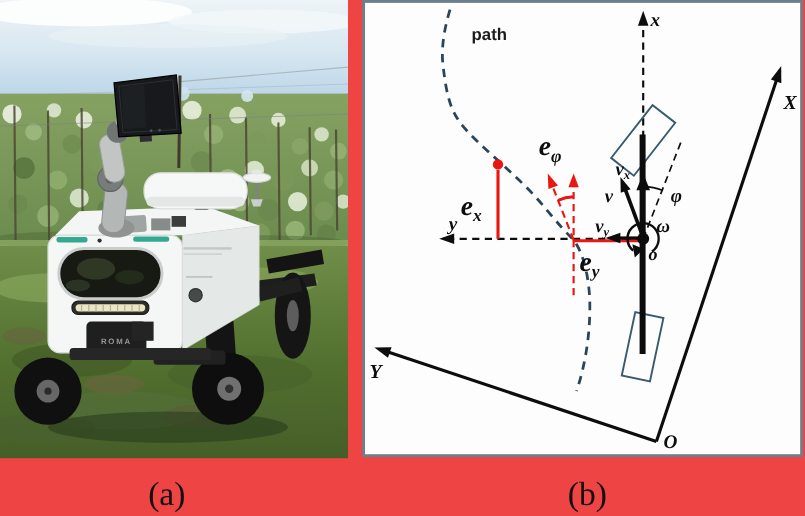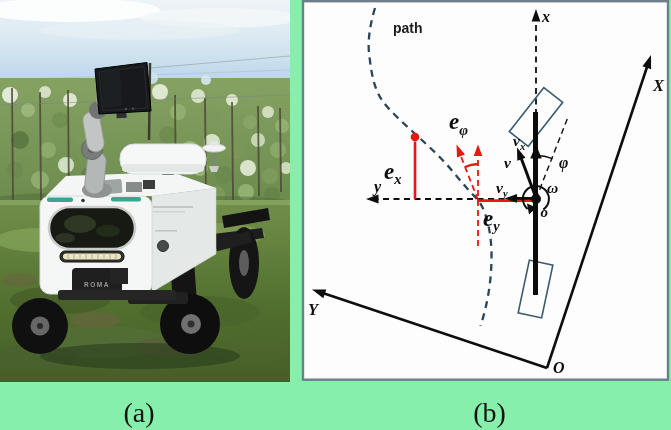--- a/index.html
+++ b/index.html
@@ -1,16 +1,16 @@
 <!DOCTYPE html>
 <html><head>
 <meta charset="utf-8">
 <style>
   html,body{margin:0;padding:0;background:#ffffff;}
-  .fig{position:relative;width:671px;height:430px;background:#86efac;overflow:hidden;
+  .fig{position:relative;width:671px;height:430px;background:#ef4444;overflow:hidden;
        font-family:"Liberation Serif",serif;}
   .panel{position:absolute;top:0;}
   .panel-a{left:0;}
   .panel-b{left:300px;}
   .caption{position:absolute;top:397px;text-align:center;font-size:28px;color:#111;
            font-family:"Liberation Serif",serif;}
   .caption-a{left:0;width:278px;}
   .caption-b{left:302px;width:375px;}
   svg text{user-select:none;}
   .mi{font-family:"Liberation Serif",serif;font-style:italic;font-weight:bold;fill:#0d0d0d;}

